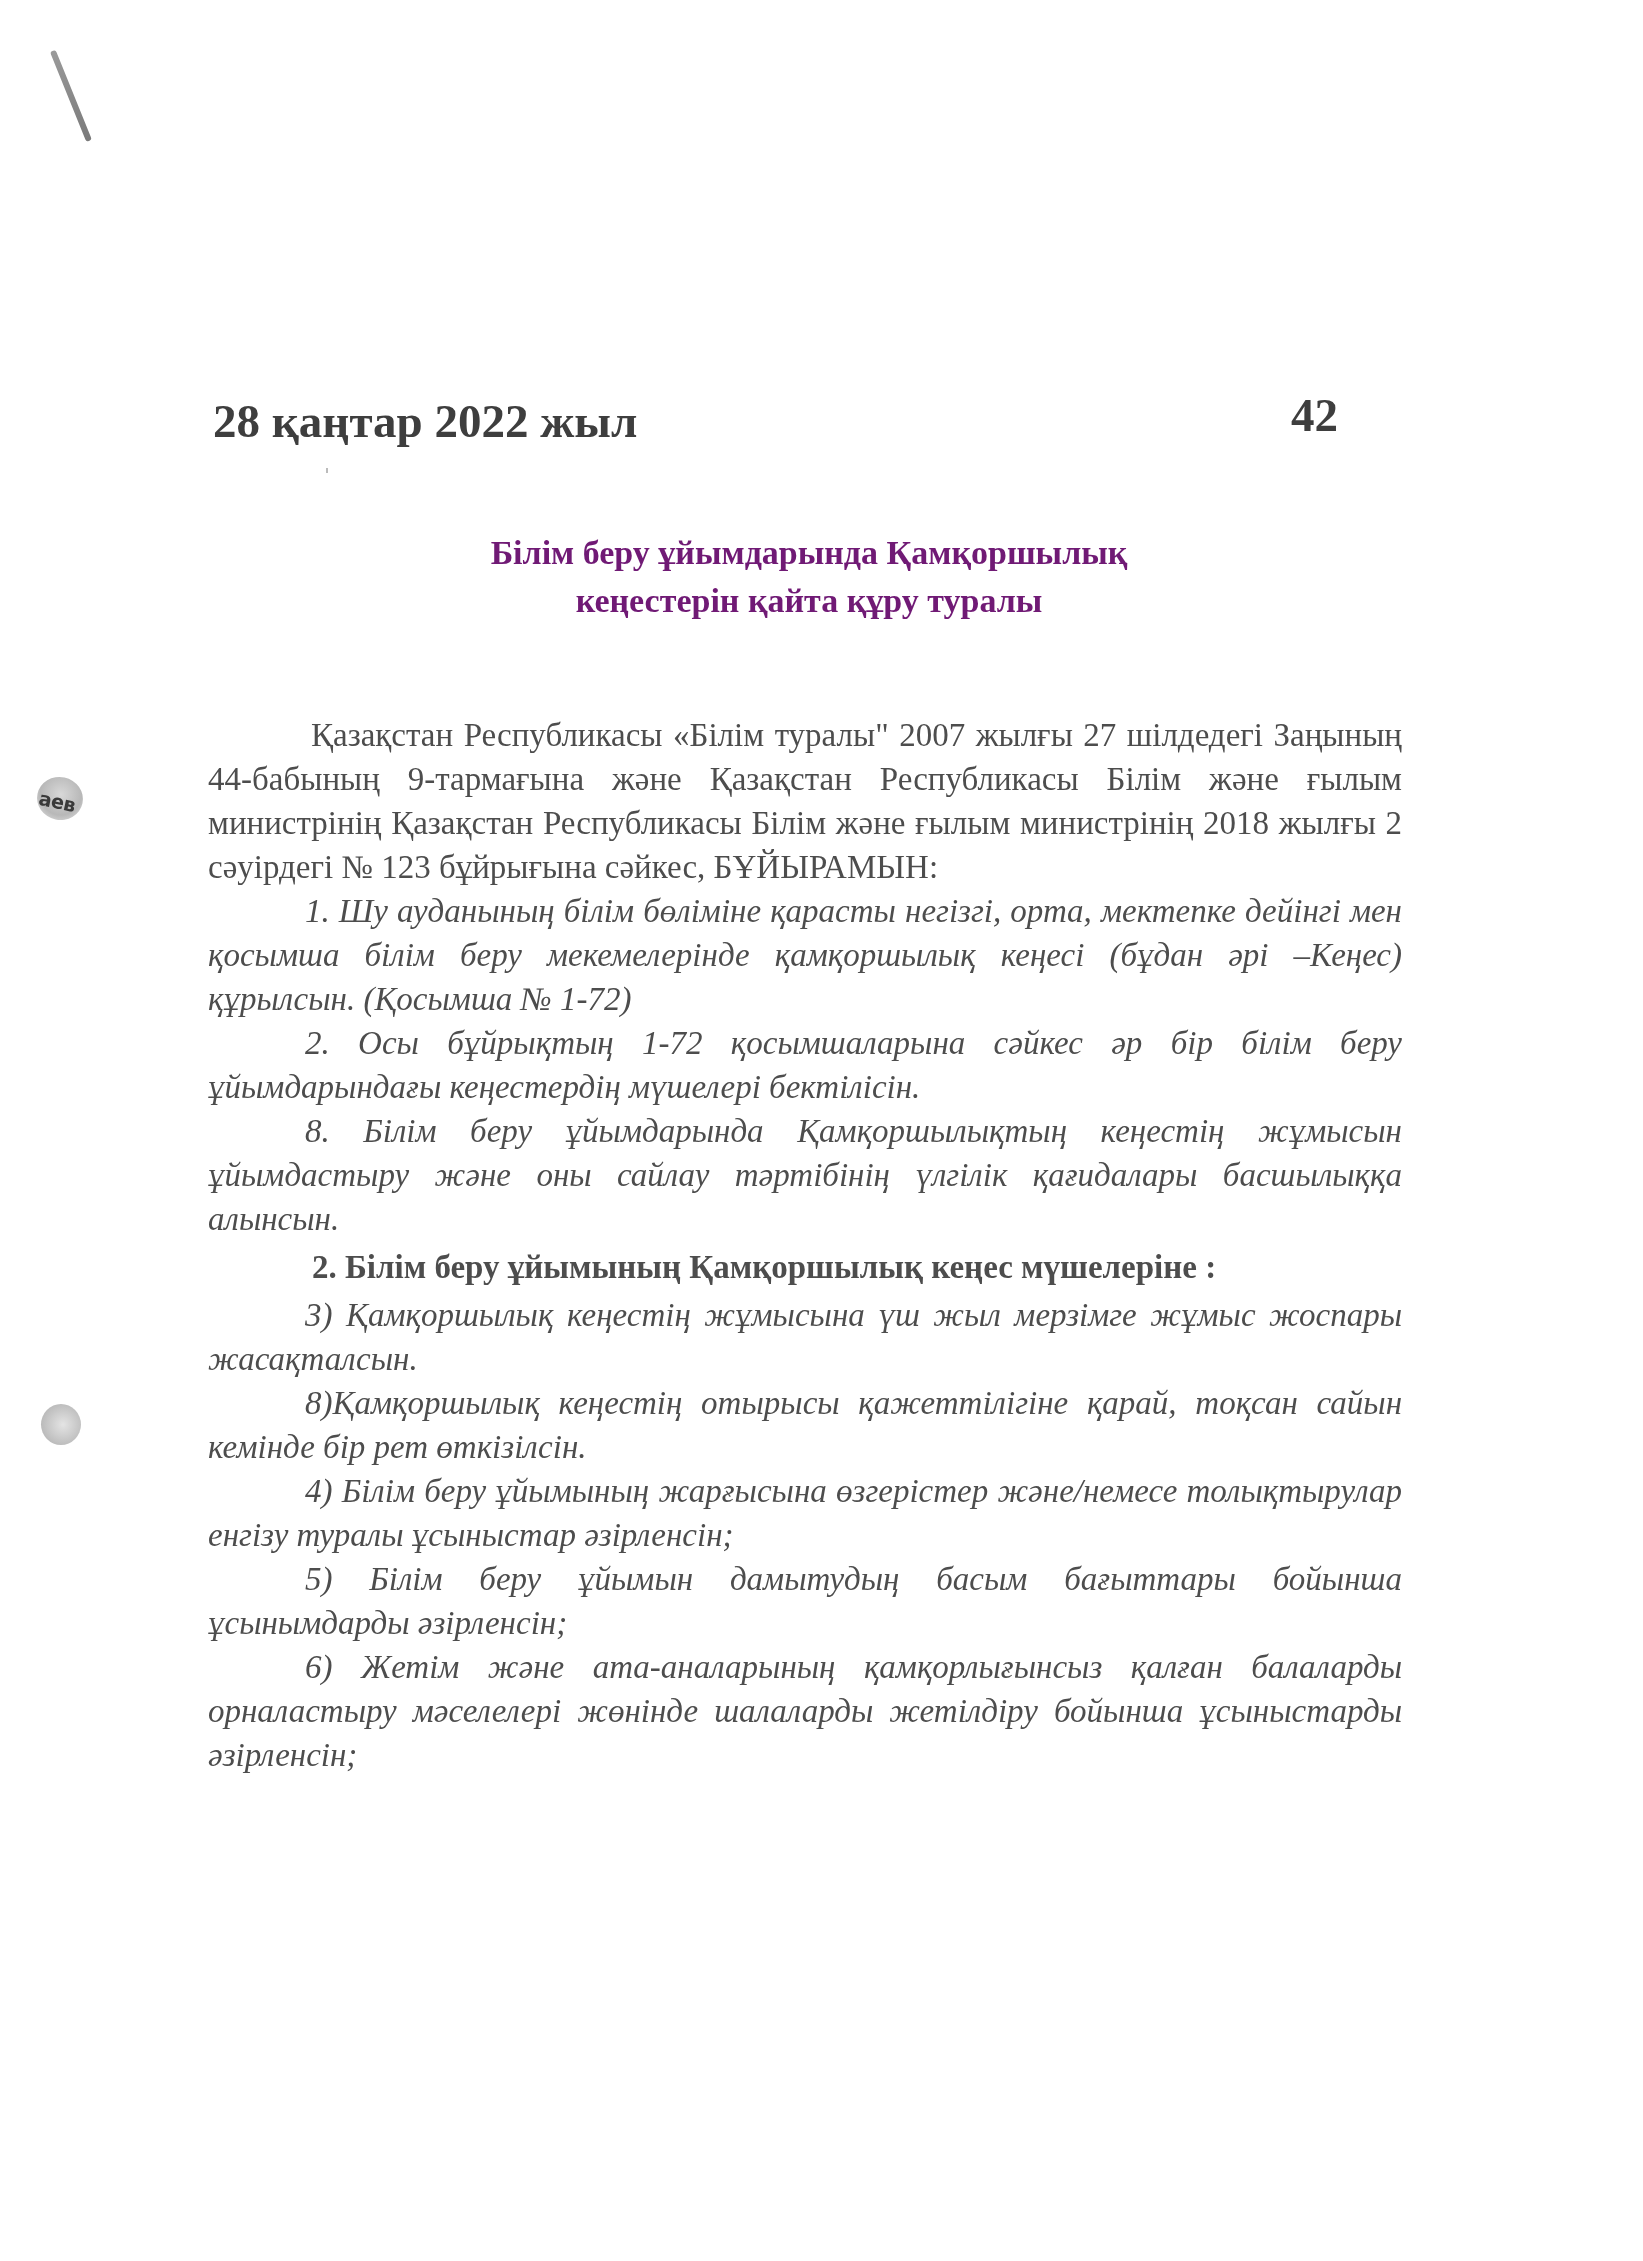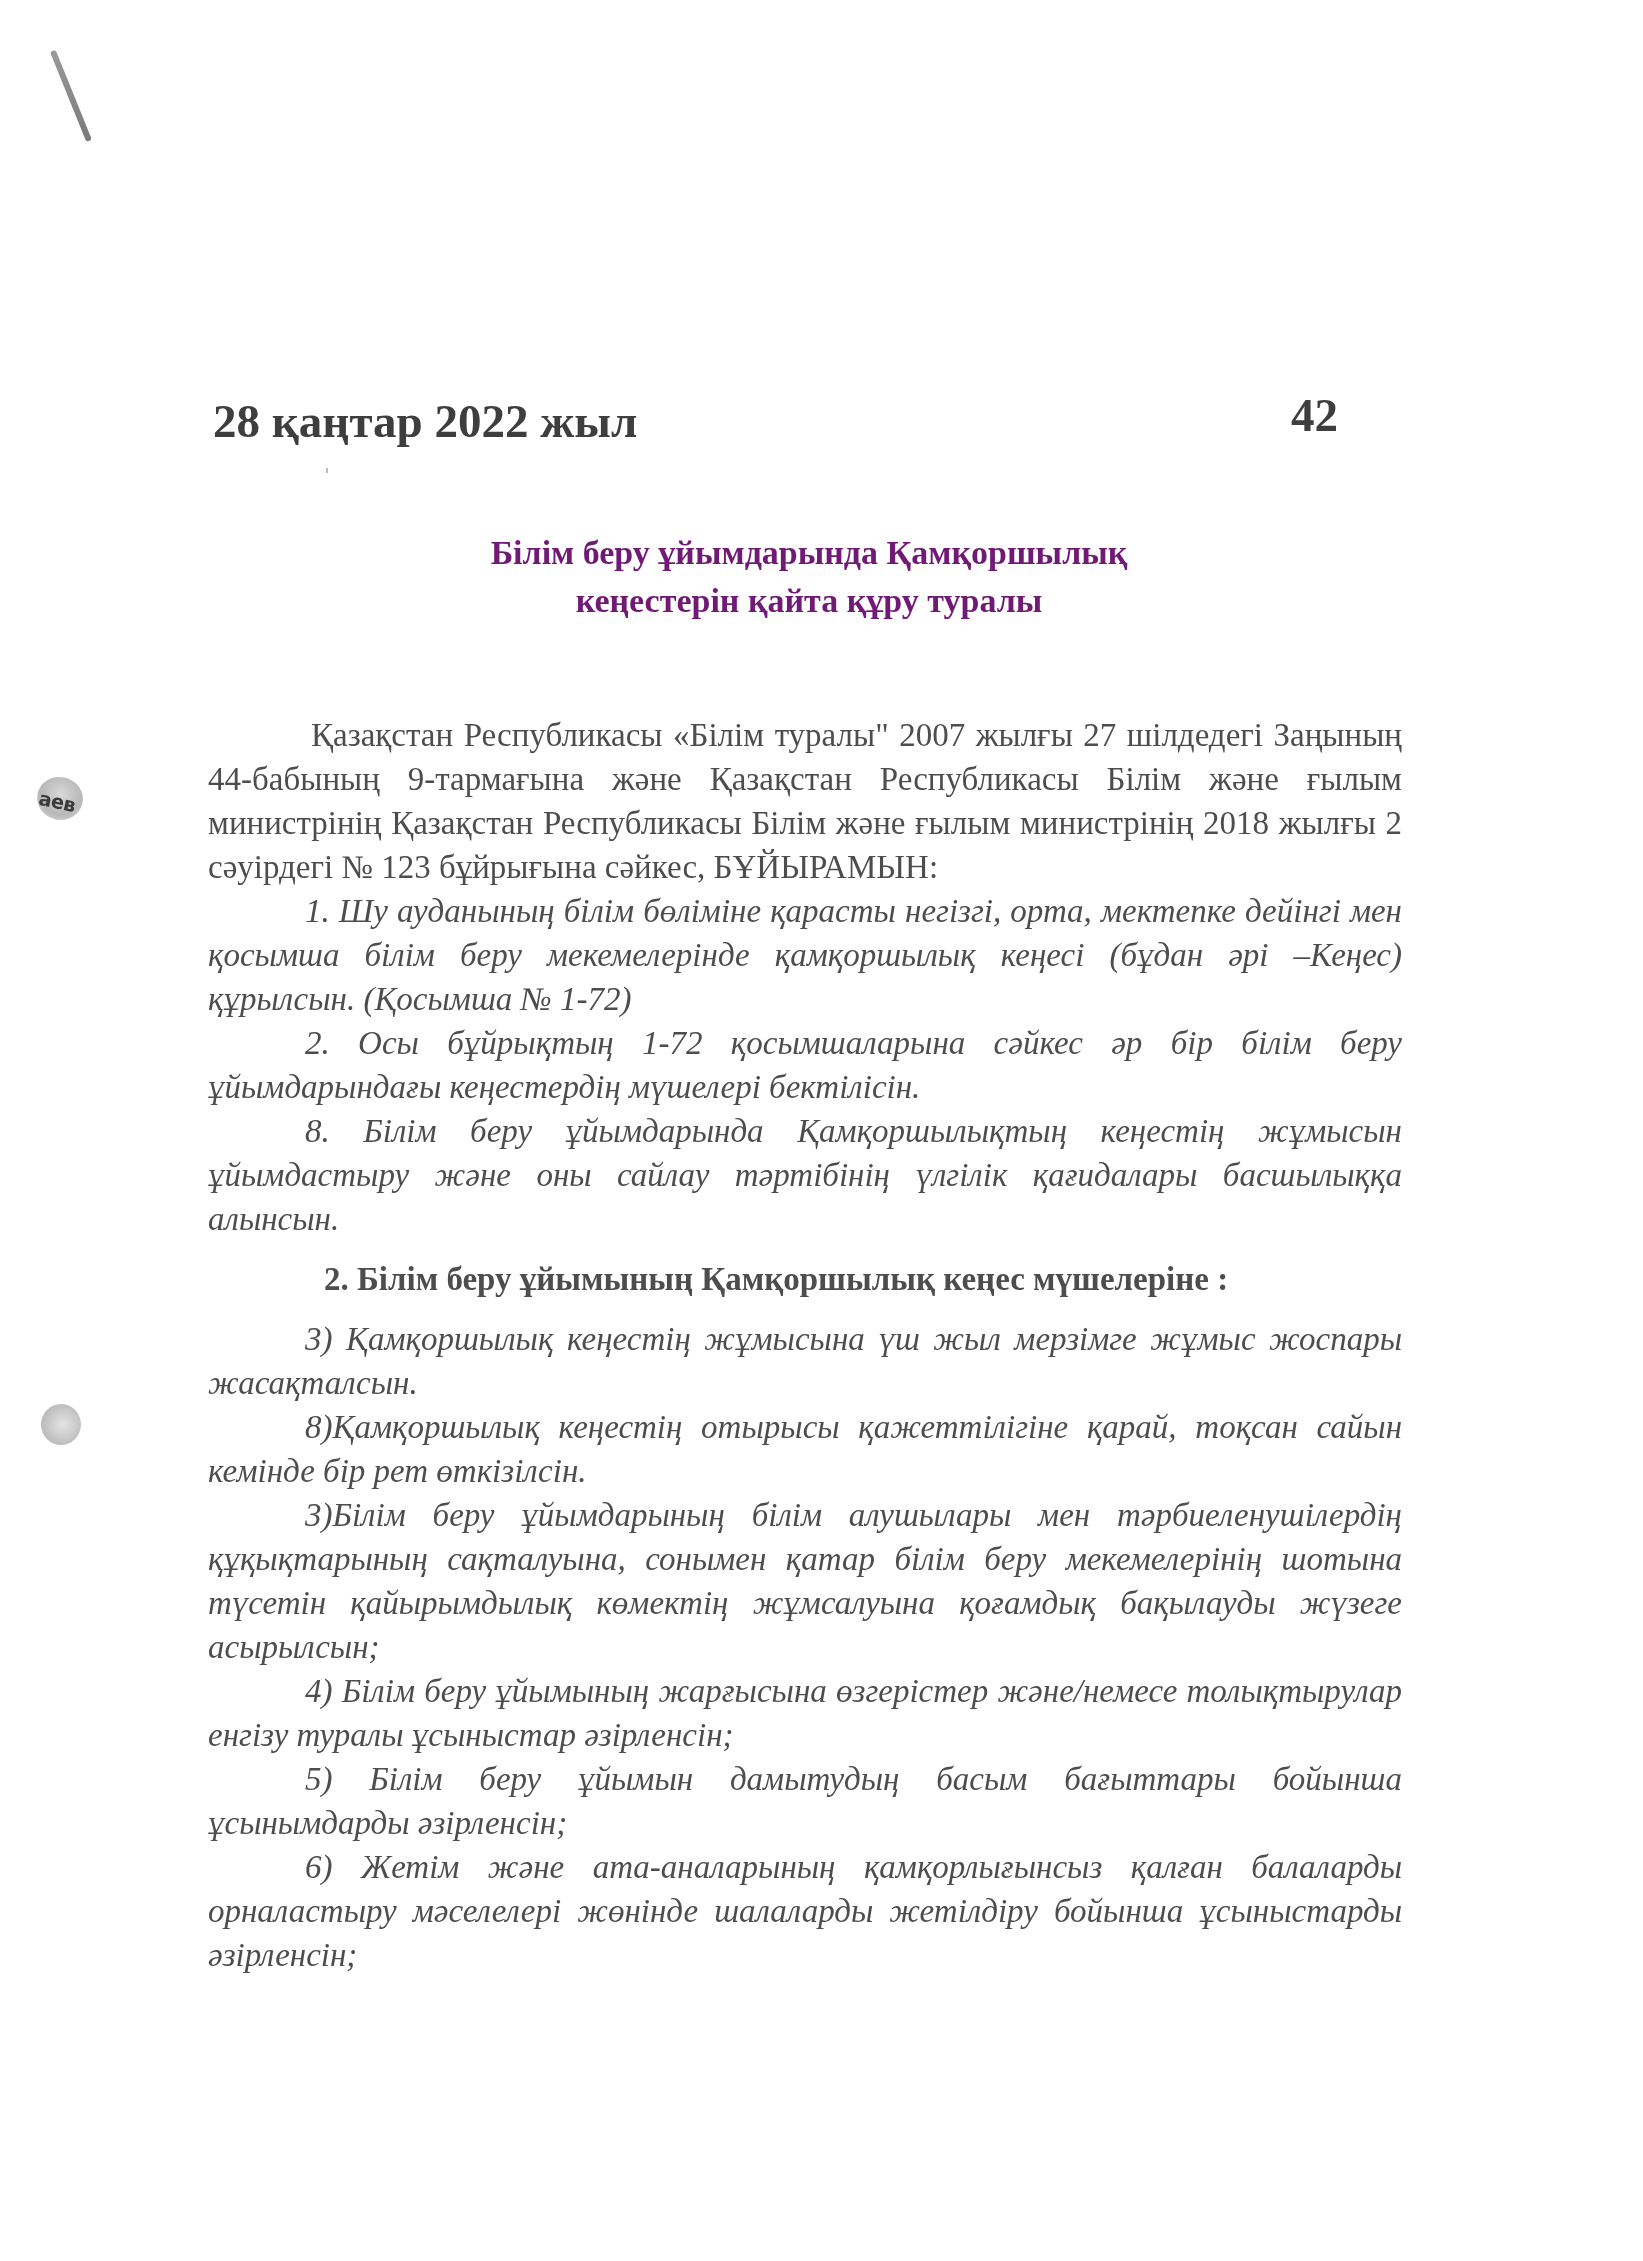--- a/index.html
+++ b/index.html
@@ -26,21 +26,21 @@
   .title { position:absolute; left:0; width:1644px; top:529px; text-align:center;
            font-weight:bold; font-size:34px; line-height:48px; color:#701a75; }
   .title div { position:relative; left:-13px; }
 
   .body { position:absolute; left:208px; top:709px; width:1194px;
           font-size:33px; line-height:44px; color:#4d4d4d; }
   .p { text-align:justify; text-align-last:left; margin:0; }
   .ind { text-indent:103px; }
   .ind2 { text-indent:97px;font-style:italic; }
   .b { font-weight:normal; }
-  .sub { text-indent:100px; font-weight:bold; margin:16px; }
+  .sub { text-indent:100px; font-weight:bold; margin:4px; }
   .dot { position:absolute; left:326px; top:468px; width:1.9px; height:5.2px; background:#bbb; }
 </style>
 </head>
 <body>
 
 <div class="page">
 
   <div class="slash"></div>
 
   <div class="stamp">
@@ -64,20 +64,19 @@
     <p class="p ind" style="margin-top:3.9px"><span>Қазақстан Республикасы  «Білім туралы" 2007 жылғы 27 шілдедегі Заңының 44-бабының 9-тармағына және  Қазақстан Республикасы Білім және ғылым министрінің Қазақстан Республикасы Білім және ғылым министрінің 2018 жылғы 2 сәуірдегі № 123 бұйрығына сәйкес, </span><span class="b">БҰЙЫРАМЫН:</span></p>
 
     <p class="p ind2">1. Шу ауданының білім бөліміне қарасты  негізгі, орта, мектепке дейінгі мен қосымша білім беру мекемелерінде  қамқоршылық кеңесі (бұдан әрі –Кеңес) құрылсын. (Қосымша № 1-72)</p>
     <p class="p ind2">2. Осы бұйрықтың 1-72  қосымшаларына сәйкес әр бір білім беру ұйымдарындағы кеңестердің мүшелері бектілісін.</p>
     <p class="p ind2">8. Білім беру ұйымдарында Қамқоршылықтың кеңестің жұмысын ұйымдастыру және оны сайлау тәртібінің үлгілік  қағидалары басшылыққа алынсын.</p>
 
     <p class="sub">2. Білім беру ұйымының Қамқоршылық кеңес мүшелеріне :</p>
 
     <p class="p ind2">3) Қамқоршылық кеңестің жұмысына үш жыл мерзімге жұмыс жоспары жасақталсын.</p>
     <p class="p ind2">8)Қамқоршылық кеңестің отырысы қажеттілігіне қарай, тоқсан сайын кемінде бір рет өткізілсін.</p>
-    <p class="p ind2">3)Білім беру ұйымдарының білім алушылары мен тәрбиеленушілердің құқықтарының сақталуына, сонымен қатар білім беру мекемелерінің шотына түсетін қайырымдылық көмектің жұмсалуына қоғамдық бақылауды жүзеге асырылсын;</p>
     <p class="p ind2">4) Білім беру ұйымының жарғысына өзгерістер және/немесе толықтырулар енгізу туралы ұсыныстар әзірленсін;</p>
     <p class="p ind2">5) Білім беру ұйымын дамытудың басым бағыттары бойынша ұсынымдарды әзірленсін;</p>
     <p class="p ind2">6) Жетім және ата-аналарының қамқорлығынсыз қалған балаларды орналастыру мәселелері жөнінде шалаларды жетілдіру бойынша ұсыныстарды әзірленсін;</p>
   </div>
 
 </div>
 
 
 </body></html>

